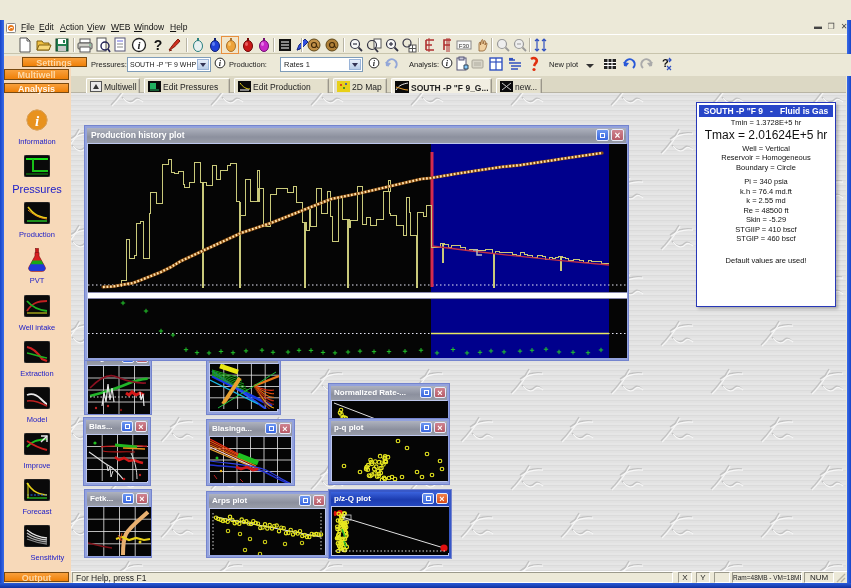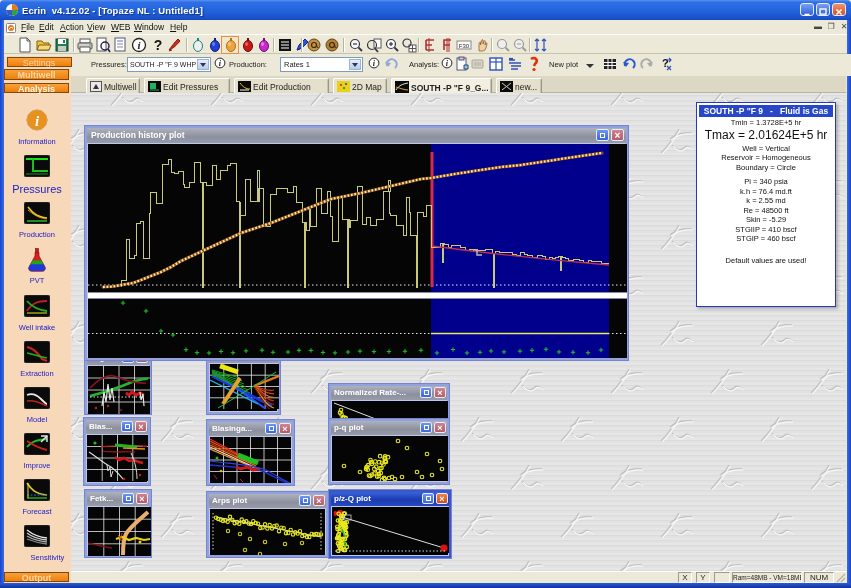--- a/index.html
+++ b/index.html
@@ -1,34 +1,16 @@
 <!DOCTYPE html>
 <html><head><meta charset="utf-8"><style>*{margin:0;padding:0;box-sizing:border-box;}body{font-family:"Liberation Sans",sans-serif;}#root{position:relative;width:851px;height:588px;overflow:hidden;background:#ECE9D8;}</style></head><body>
 <div id="root">
     <div style="position:absolute;left:0;top:20px;width:4px;height:563px;background:linear-gradient(90deg,#1644C8,#3A6CE8);"></div>
     <div style="position:absolute;right:0;top:20px;width:4px;height:563px;background:linear-gradient(90deg,#3A6CE8,#1644C8);"></div>
     <div style="position:absolute;left:0;top:583px;width:851px;height:5px;background:linear-gradient(180deg,#2A5CD8,#1030A0);"></div>
-    <div style="position:absolute;left:0;top:0;width:851px;height:20px;background:linear-gradient(180deg,#5A90EE 0%,#2E6FE8 12%,#2263DC 55%,#1A50C8 92%,#1644B8 100%);border-radius:4px 4px 0 0;">
-      <svg width="14" height="14" viewBox="0 0 14 14" style="position:absolute;left:5px;top:3px;">
-        <circle cx="7" cy="7" r="6" fill="#F8F8F8"></circle>
-        <path d="M7,1 A6,6 0 0 1 13,7 L7,7 Z" fill="#E87818"></path>
-        <path d="M7,13 A6,6 0 0 1 1,7 L7,7 Z" fill="#3858C8"></path>
-        <path d="M13,7 A6,6 0 0 1 7,13 L7,7 Z" fill="#30A040"></path>
-      </svg>
-      <div style="position:absolute;left:22px;top:4.5px;color:#fff;font-size:9.5px;font-weight:bold;letter-spacing:0.1px;text-shadow:1px 1px 1px #103080;">Ecrin&nbsp; v4.12.02 - [Topaze NL : Untitled1]</div>
-      <div style="position:absolute;left:800px;top:3px;width:14px;height:13px;background:linear-gradient(180deg,#7AA0F0,#3160D8);border:1px solid #E8ECFA;border-radius:3px;"><svg width="12" height="12" viewBox="0 0 14 14">
-          <path d="M4,10 L10,10" stroke="#fff" stroke-width="2"></path>
-        </svg></div>
-      <div style="position:absolute;left:816px;top:3px;width:14px;height:13px;background:linear-gradient(180deg,#7AA0F0,#3160D8);border:1px solid #E8ECFA;border-radius:3px;"><svg width="12" height="12" viewBox="0 0 14 14">
-          <rect x="3.5" y="3.5" width="7" height="6" fill="none" stroke="#fff" stroke-width="1.6"></rect>
-        </svg></div>
-      <div style="position:absolute;left:832px;top:3px;width:14px;height:13px;background:linear-gradient(180deg,#F0926A,#DA4E20);border:1px solid #E8ECFA;border-radius:3px;"><svg width="12" height="12" viewBox="0 0 14 14">
-          <path d="M4,4 L10,10 M10,4 L4,10" stroke="#fff" stroke-width="1.8"></path>
-        </svg></div>
-    </div>
     <div style="position:absolute;left:4px;top:20px;width:843px;height:13.5px;background:#ECE9D8;font-size:8.5px;color:#111;">
       <svg width="10" height="10" viewBox="0 0 10 10" style="position:absolute;left:2px;top:2.5px;">
         <rect x="0.5" y="0.5" width="9" height="9" rx="1" fill="#fff" stroke="#888"></rect>
         <circle cx="5" cy="5" r="3" fill="#E87818"></circle>
         <path d="M3,6 Q5,3 7,5" stroke="#fff" fill="none"></path>
       </svg>
       <div style="position:absolute;left:17px;top:2px;"><span style="text-decoration:underline;">F</span>ile</div>
       <div style="position:absolute;left:35px;top:2px;"><span style="text-decoration:underline;">E</span>dit</div>
       <div style="position:absolute;left:56px;top:2px;"><span style="text-decoration:underline;">A</span>ction</div>
       <div style="position:absolute;left:83px;top:2px;"><span style="text-decoration:underline;">V</span>iew</div>
@@ -894,21 +876,21 @@
               <path d="M468.8,207.94376645765806 H473.2 M471,205.74376645765807 V210.14376645765805"></path>
               <path d="M482.8,208.29175979376694 H487.2 M485,206.09175979376695 V210.49175979376693"></path>
               <path d="M497.8,208.72417349858182 H502.2 M500,206.52417349858183 V210.9241734985818"></path>
               <path d="M510.8,205.98373252019675 H515.2 M513,203.78373252019676 V208.18373252019674"></path>
             </g>
           </svg>
         </div>
       </div>
     </div>
     <div style="position:absolute;left:3.5px;top:56px;width:67.5px;height:527px;background:#F7D9B9;">
-      <div style="position:absolute;left:3px;top:1px;width:65px;height:10px;background:linear-gradient(180deg,#F9A03C,#EF8008);border:1px solid #7A4A10;color:#FCD8A8;font-size:9px;font-weight:normal;text-align:center;line-height:10px;">Settings</div>
+      <div style="position:absolute;left:18px;top:1px;width:65px;height:10px;background:linear-gradient(180deg,#F9A03C,#EF8008);border:1px solid #7A4A10;color:#FCD8A8;font-size:9px;font-weight:bold;text-align:center;line-height:10px;">Settings</div>
       <div style="position:absolute;left:0.5px;top:13px;width:65px;height:11px;background:linear-gradient(180deg,#F9A03C,#EF8008);border:1px solid #7A4A10;color:#FCD8A8;font-size:9px;font-weight:bold;text-align:center;line-height:11px;">Multiwell</div>
       <div style="position:absolute;left:0.5px;top:27px;width:65px;height:10px;background:linear-gradient(180deg,#F9A03C,#EF8008);border:1px solid #7A4A10;color:#FFF8F0;font-size:9px;font-weight:bold;text-align:center;line-height:10px;">Analysis</div>
       <div style="position:absolute;left:0;top:53px;width:67px;text-align:center;"><svg width="22" height="22" viewBox="0 0 22 22">
           <circle cx="11" cy="11" r="10" fill="#E8921E" stroke="#B86A10"></circle>
           <circle cx="11" cy="11" r="10" fill="none" stroke="#F8C880" stroke-width="1" opacity="0.6"></circle>
           <text x="11" y="16.5" font-family="Liberation Serif" font-size="15" font-style="italic" font-weight="bold" fill="#fff" text-anchor="middle">i</text>
         </svg></div>
       <div style="position:absolute;left:0;top:81px;width:67px;text-align:center;font-size:7.5px;color:#2020C8;">Information</div>
       <div style="position:absolute;left:0;top:99px;width:67px;text-align:center;"><svg width="26" height="22" viewBox="0 0 26 22">
           <rect width="26" height="22" rx="2" fill="#0A0A0A" stroke="#555" stroke-width="0.6"></rect>
@@ -986,20 +968,21 @@
       <div style="position:absolute;left:0;top:74px;width:100%;text-align:center;font-size:7.5px;color:#111;">Pi = 340 psia</div>
       <div style="position:absolute;left:0;top:84px;width:100%;text-align:center;font-size:7.5px;color:#111;">k.h = 76.4 md.ft</div>
       <div style="position:absolute;left:0;top:93px;width:100%;text-align:center;font-size:7.5px;color:#111;">k = 2.55 md</div>
       <div style="position:absolute;left:0;top:103px;width:100%;text-align:center;font-size:7.5px;color:#111;">Re = 48500 ft</div>
       <div style="position:absolute;left:0;top:112px;width:100%;text-align:center;font-size:7.5px;color:#111;">Skin = -5.29</div>
       <div style="position:absolute;left:0;top:122px;width:100%;text-align:center;font-size:7.5px;color:#111;">STGIIP = 410 bscf</div>
       <div style="position:absolute;left:0;top:131px;width:100%;text-align:center;font-size:7.5px;color:#111;">STGIP = 460 bscf</div>
       <div style="position:absolute;left:0;top:153px;width:100%;text-align:center;font-size:7.5px;color:#111;">Default values are used!</div>
     </div>
     <div style="position:absolute;left:71px;top:571px;width:776px;height:12px;background:#ECE9D8;border-top:1px solid #fff;font-size:8.5px;color:#222;">
+      <div style="position:absolute;left:1px;top:0px;height:11px;width:601px;border:1px solid;border-color:#9C9A8C #fff #fff #9C9A8C;padding:0 3px;line-height:10px;">For Help, press F1</div>
       <svg width="10" height="10" viewBox="0 0 10 10" style="position:absolute;right:1px;top:1px;">
         <path d="M9,1 L1,9 M9,5 L5,9 M9,9 L9,9" stroke="#CFCBB8" stroke-width="1"></path>
         <path d="M9,1 L1,9 M9,5 L5,9" stroke="#B8B4A4" stroke-width="1.4"></path>
       </svg>
       <div style="position:absolute;left:607px;top:0px;height:11px;width:14px;border:1px solid;border-color:#9C9A8C #fff #fff #9C9A8C;font-size:8px;text-align:center;line-height:10px;white-space:nowrap;overflow:hidden;">X</div>
       <div style="position:absolute;left:625px;top:0px;height:11px;width:14px;border:1px solid;border-color:#9C9A8C #fff #fff #9C9A8C;font-size:8px;text-align:center;line-height:10px;white-space:nowrap;overflow:hidden;">Y</div>
       <div style="position:absolute;left:643px;top:0px;height:11px;width:16px;border:1px solid;border-color:#9C9A8C #fff #fff #9C9A8C;font-size:8px;text-align:center;line-height:10px;white-space:nowrap;overflow:hidden;"></div>
       <div style="position:absolute;left:661px;top:0px;height:11px;width:70px;border:1px solid;border-color:#9C9A8C #fff #fff #9C9A8C;font-size:6.5px;text-align:center;line-height:10px;white-space:nowrap;overflow:hidden;">Ram=48MB - VM=18MB</div>
       <div style="position:absolute;left:733px;top:0px;height:11px;width:30px;border:1px solid;border-color:#9C9A8C #fff #fff #9C9A8C;font-size:8px;text-align:center;line-height:10px;white-space:nowrap;overflow:hidden;">NUM</div>
     </div>

